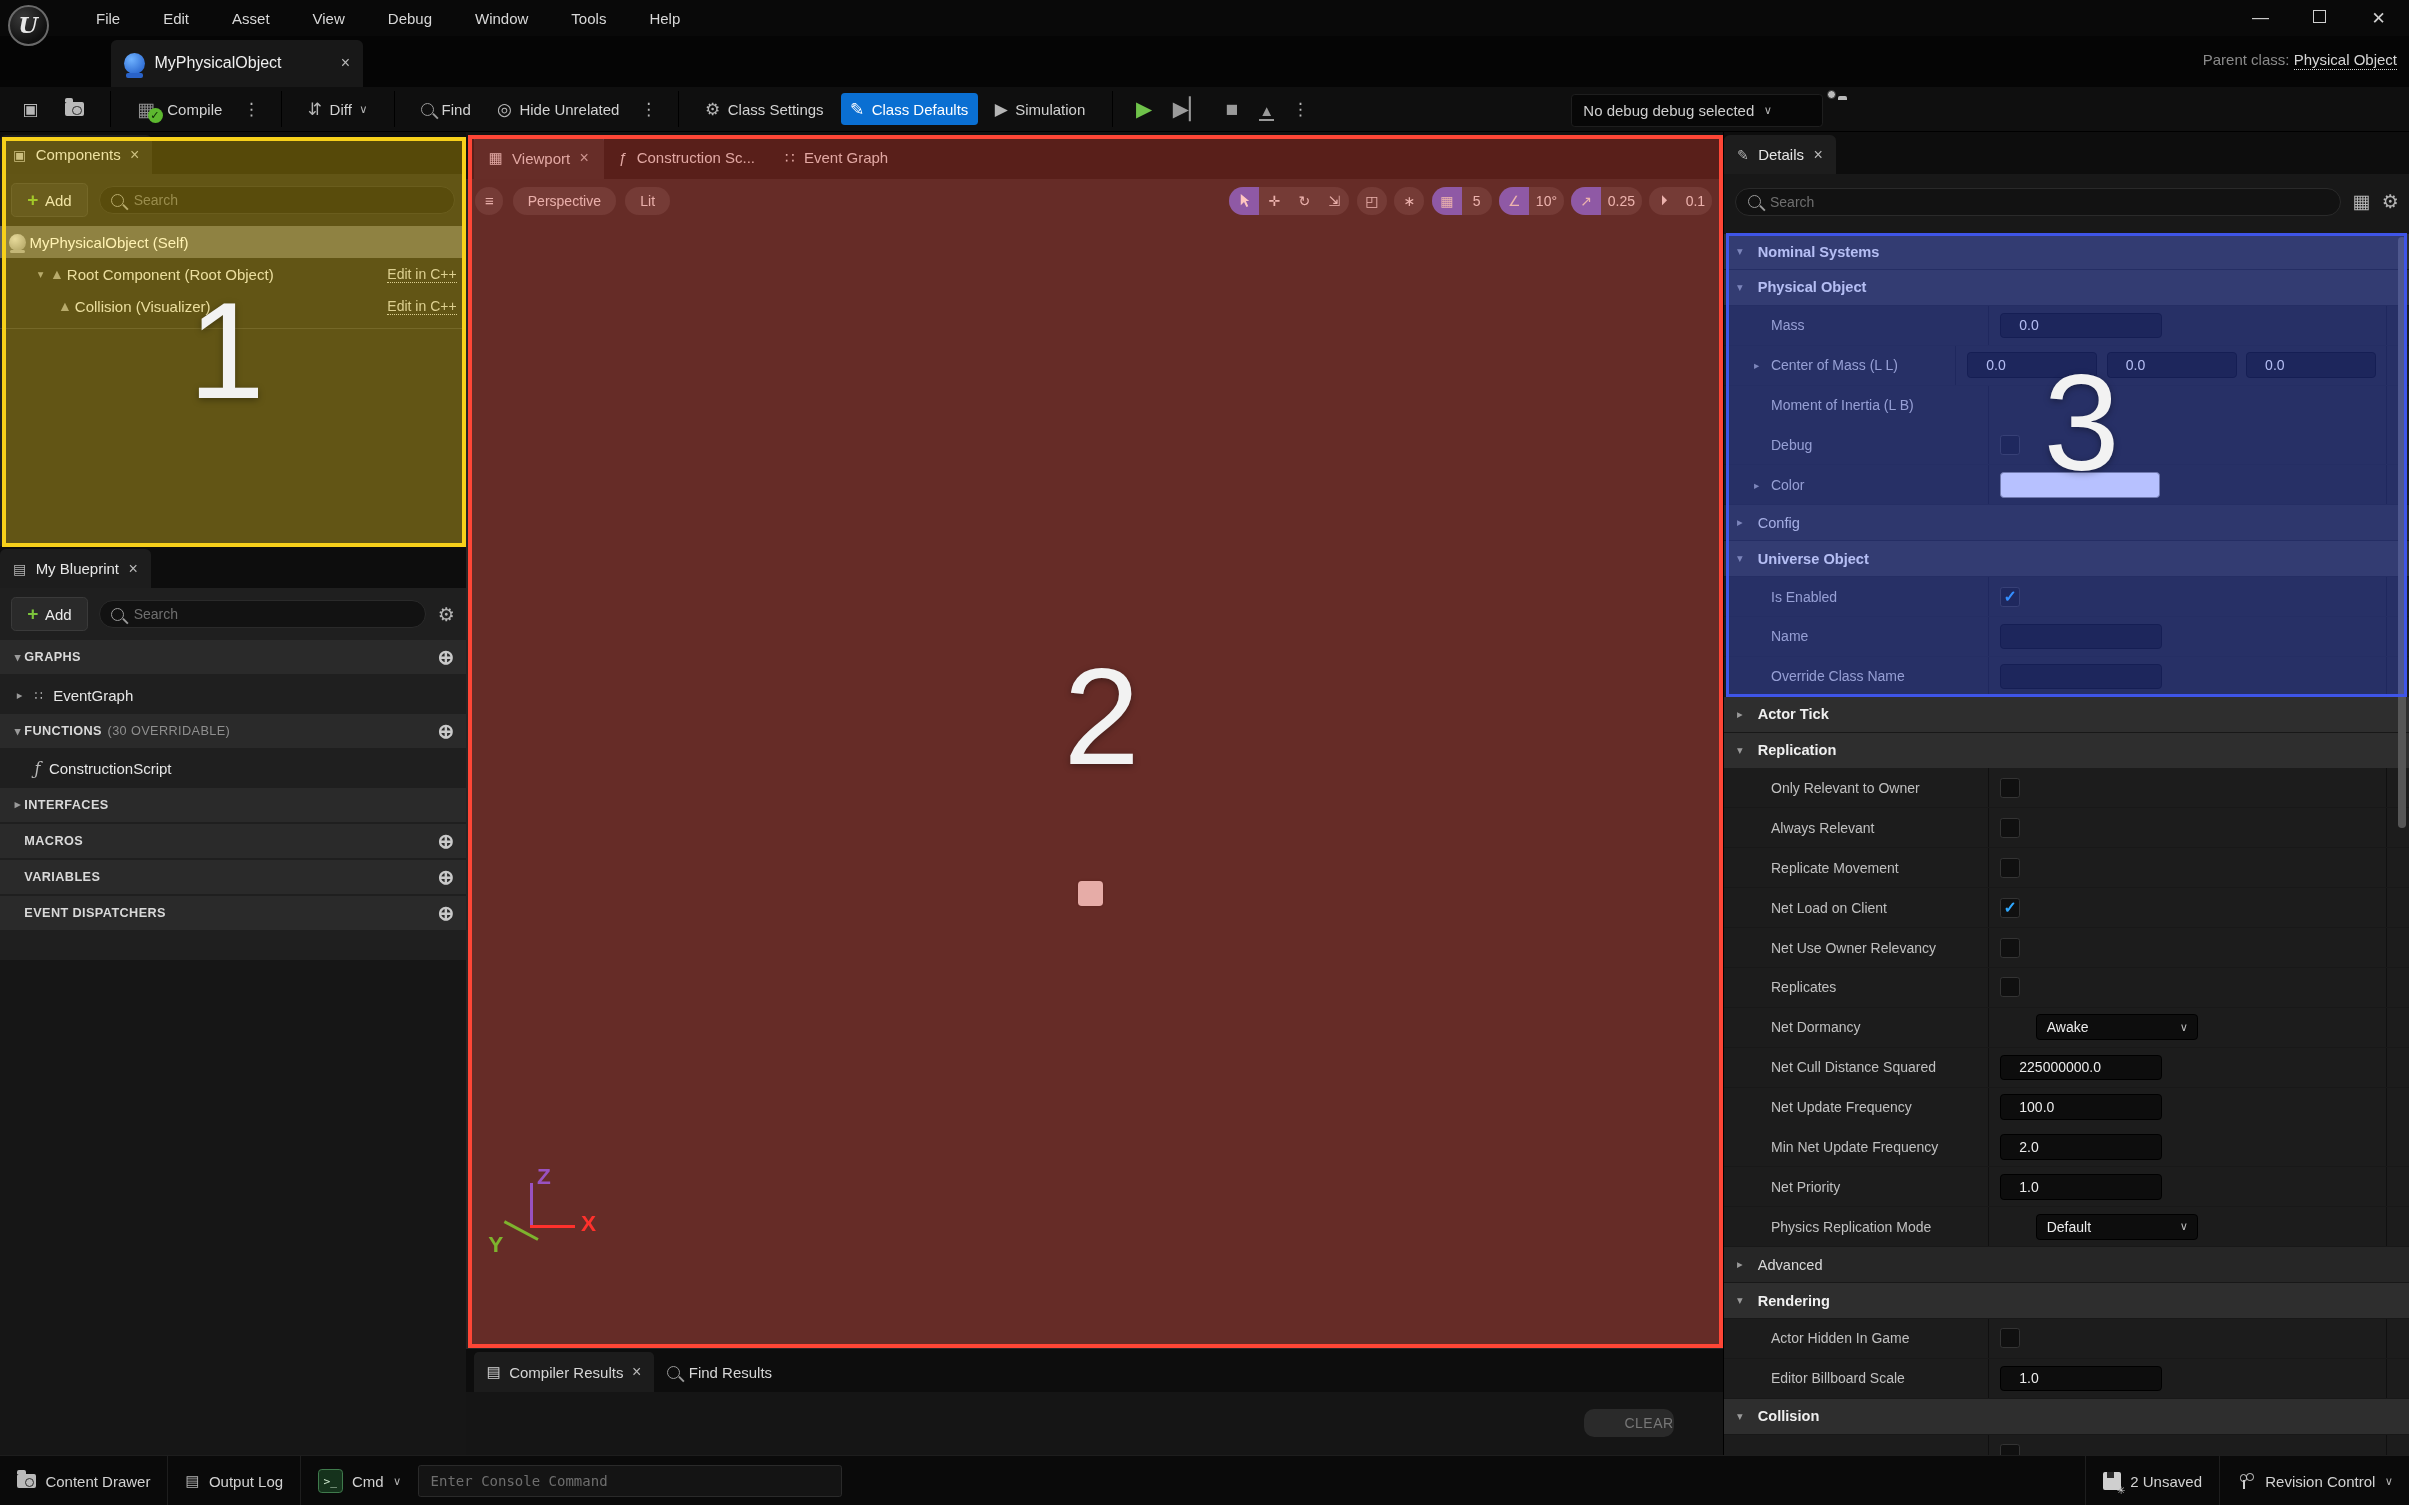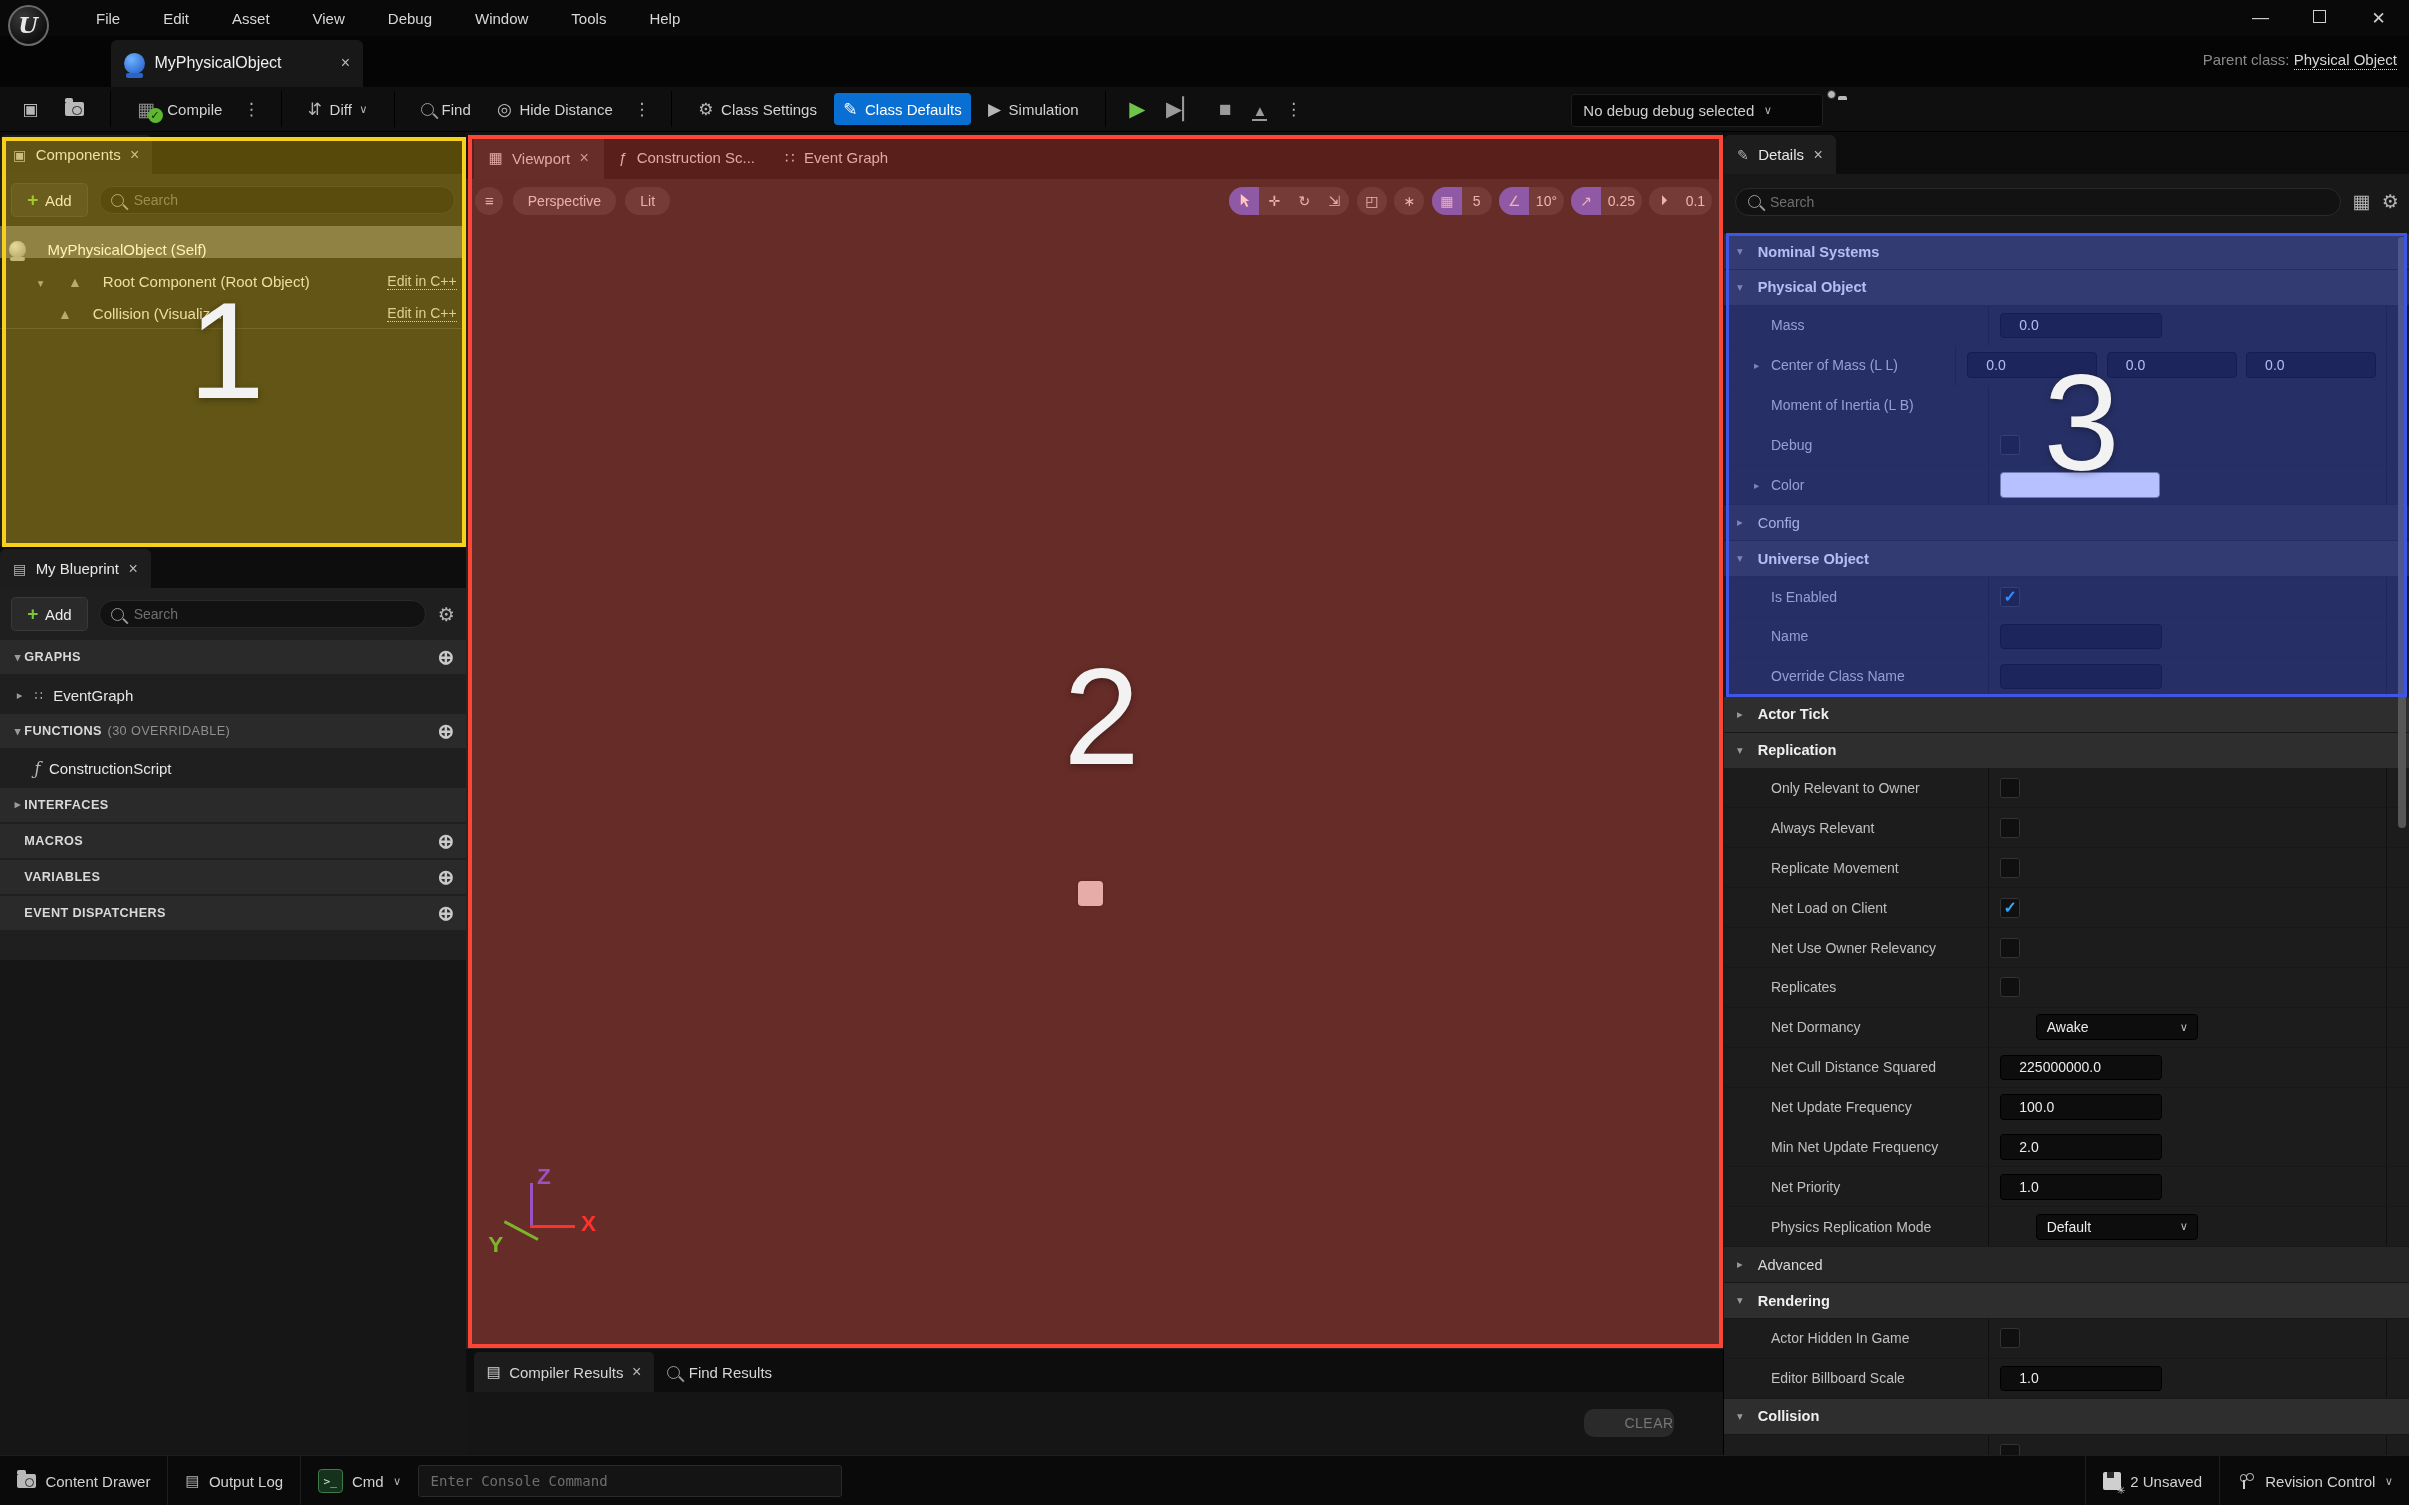--- a/index.html
+++ b/index.html
@@ -80,21 +80,21 @@
   .add-btn .plus{color:#7cc43c;font-size:19px;font-weight:bold;}
   .searchbox{flex:1;display:flex;align-items:center;gap:9.4px;background:#121212;border:0.9px solid #2a2a2a;
     border-radius:14px;height:28px;padding:0 11.3px;}
   .searchbox input{background:transparent;border:none;color:#ddd;font-size:14px;width:100%;font-family:"Liberation Sans",sans-serif;}
   .searchbox input::placeholder{color:#6f6f6f;}
   .gear{color:#b5b5b5;font-size:19px;}
 
   
   #leftcol{left:0;top:132px;width:466px;height:1323px;background:#161616;}
   #components-panel{position:absolute;left:0;top:0;width:466px;height:414px;background:var(--panel);}
-  #components-rows .crow{display:flex;align-items:flex-end;gap:21px;height:32px;padding:0 9.4px;font-size:15px;color:#e2e2e2;}
+  #components-rows .crow{display:flex;align-items:center;gap:3px;height:32px;padding:0 9.4px;font-size:15px;color:#e2e2e2;}
   #components-rows .crow.selected{background:#5f5f5f;color:#fff;}
   #components-rows .editlink{margin-left:auto;color:#cfcfcf;border-bottom:0.9px dotted #cfcfcf;font-size:14px;}
   .tree-exp{color:#9a9a9a;font-size:11.3px;width:13px;text-align:center;}
   .comp-ic{color:#9a9a9a;font-size:14px;}
   .self-orb{width:17px;height:17px;border-radius:50%;background:radial-gradient(circle at 35% 30%,#ddd,#888);position:relative;flex:none;}
   .self-orb::after{content:"";position:absolute;left:0.9px;bottom:-2.8px;width:15px;height:3.8px;background:#aaa;border-radius:1.9px;}
   #components-divider{height:0.9px;background:#3a3a3a;margin:5.6px 0 0 0;}
 
   #myblueprint-panel{position:absolute;left:0;top:414px;width:466px;height:414px;background:var(--panel);}
   #bp-rows .hrow{display:flex;align-items:center;height:34px;background:#2a2a2a;margin-bottom:1.9px;
@@ -249,21 +249,21 @@
       <span>Diff</span>
       <span class="chev">∨</span>
     </span>
     <span class="sep"></span>
     <span class="tbtn">
       <span class="icon-search"></span>
       <span>Find</span>
     </span>
     <span class="tbtn">
       <span class="gi">◎</span>
-      <span>Hide Distance</span>
+      <span>Hide Unrelated</span>
     </span>
     <span class="kebab">⋮</span>
     <span class="sep"></span>
     <span class="tbtn">
       <span class="gi">⚙</span>
       <span>Class Settings</span>
     </span>
     <span class="tbtn" id="btn-class-defaults">
       <span class="gi">✎</span>
       <span>Class Defaults</span>

